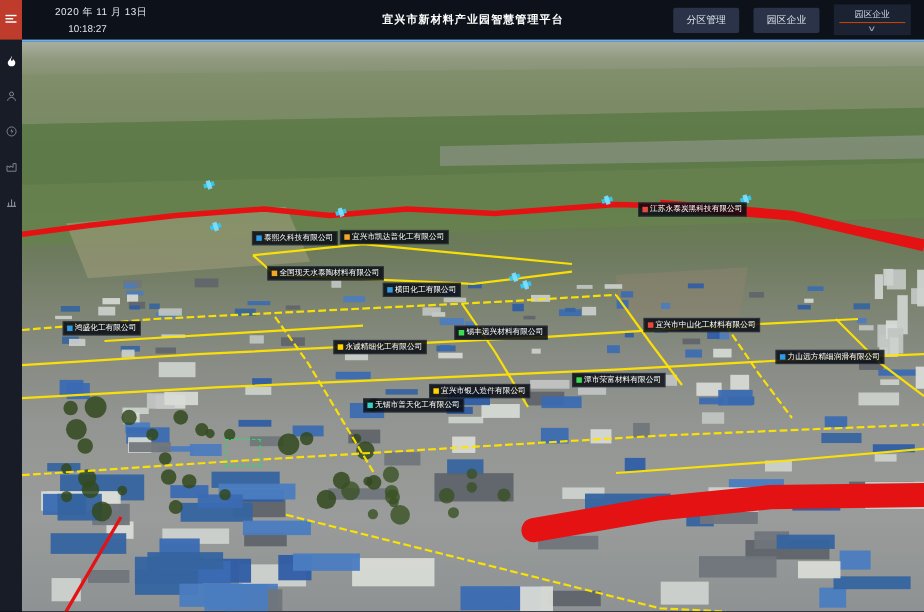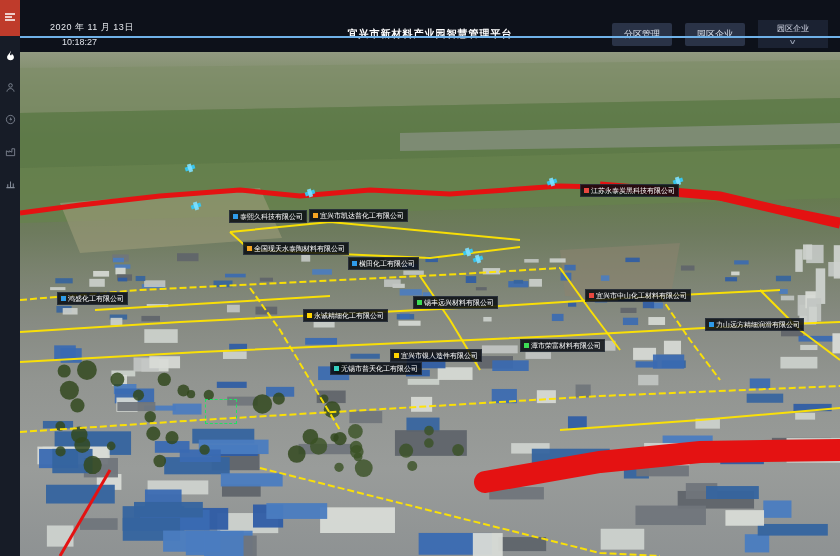--- a/index.html
+++ b/index.html
@@ -11,21 +11,21 @@
   #sidebar { position:absolute; left:0; top:0; width:20px; height:556px;
              background:#171c27; z-index:30; }
   #sidebar .menu-block { width:20px; height:36px; background:#bf3b2b;
              display:flex; align-items:center; justify-content:center; }
   .side-icon { width:20px; height:26px; display:flex; align-items:center;
              justify-content:center; color:#858c99; cursor:pointer; margin-top:6px; }
   .side-icon.active { color:#ffffff; }
   .side-icon svg { width:11px; height:11px; }
 
   
-  #header { position:absolute; left:20px; top:16px; width:820px; height:36px;
+  #header { position:absolute; left:20px; top:0; width:820px; height:36px;
             background:#0d111a; display:flex; align-items:center; z-index:25;padding-left:20px; }
   #datetime { margin-left:10px; width:120px; color:#e6e9ee; }
   #date { font-size:9px; letter-spacing:.5px; }
   #time { font-size:9px; margin-left:12px; margin-top:3px; color:#dfe3ea; }
   #title { position:absolute; left:0; right:0; text-align:center;
            color:#ffffff; font-size:10px; font-weight:bold; letter-spacing:1px;
            pointer-events:none; }
   #header-right { margin-left:auto; display:flex; align-items:center; gap:13px;
                   margin-right:12px; z-index:2; }
   .hdr-btn { background:#2a3347; color:#dde2ec; font-size:9px; padding:5px 12px;

